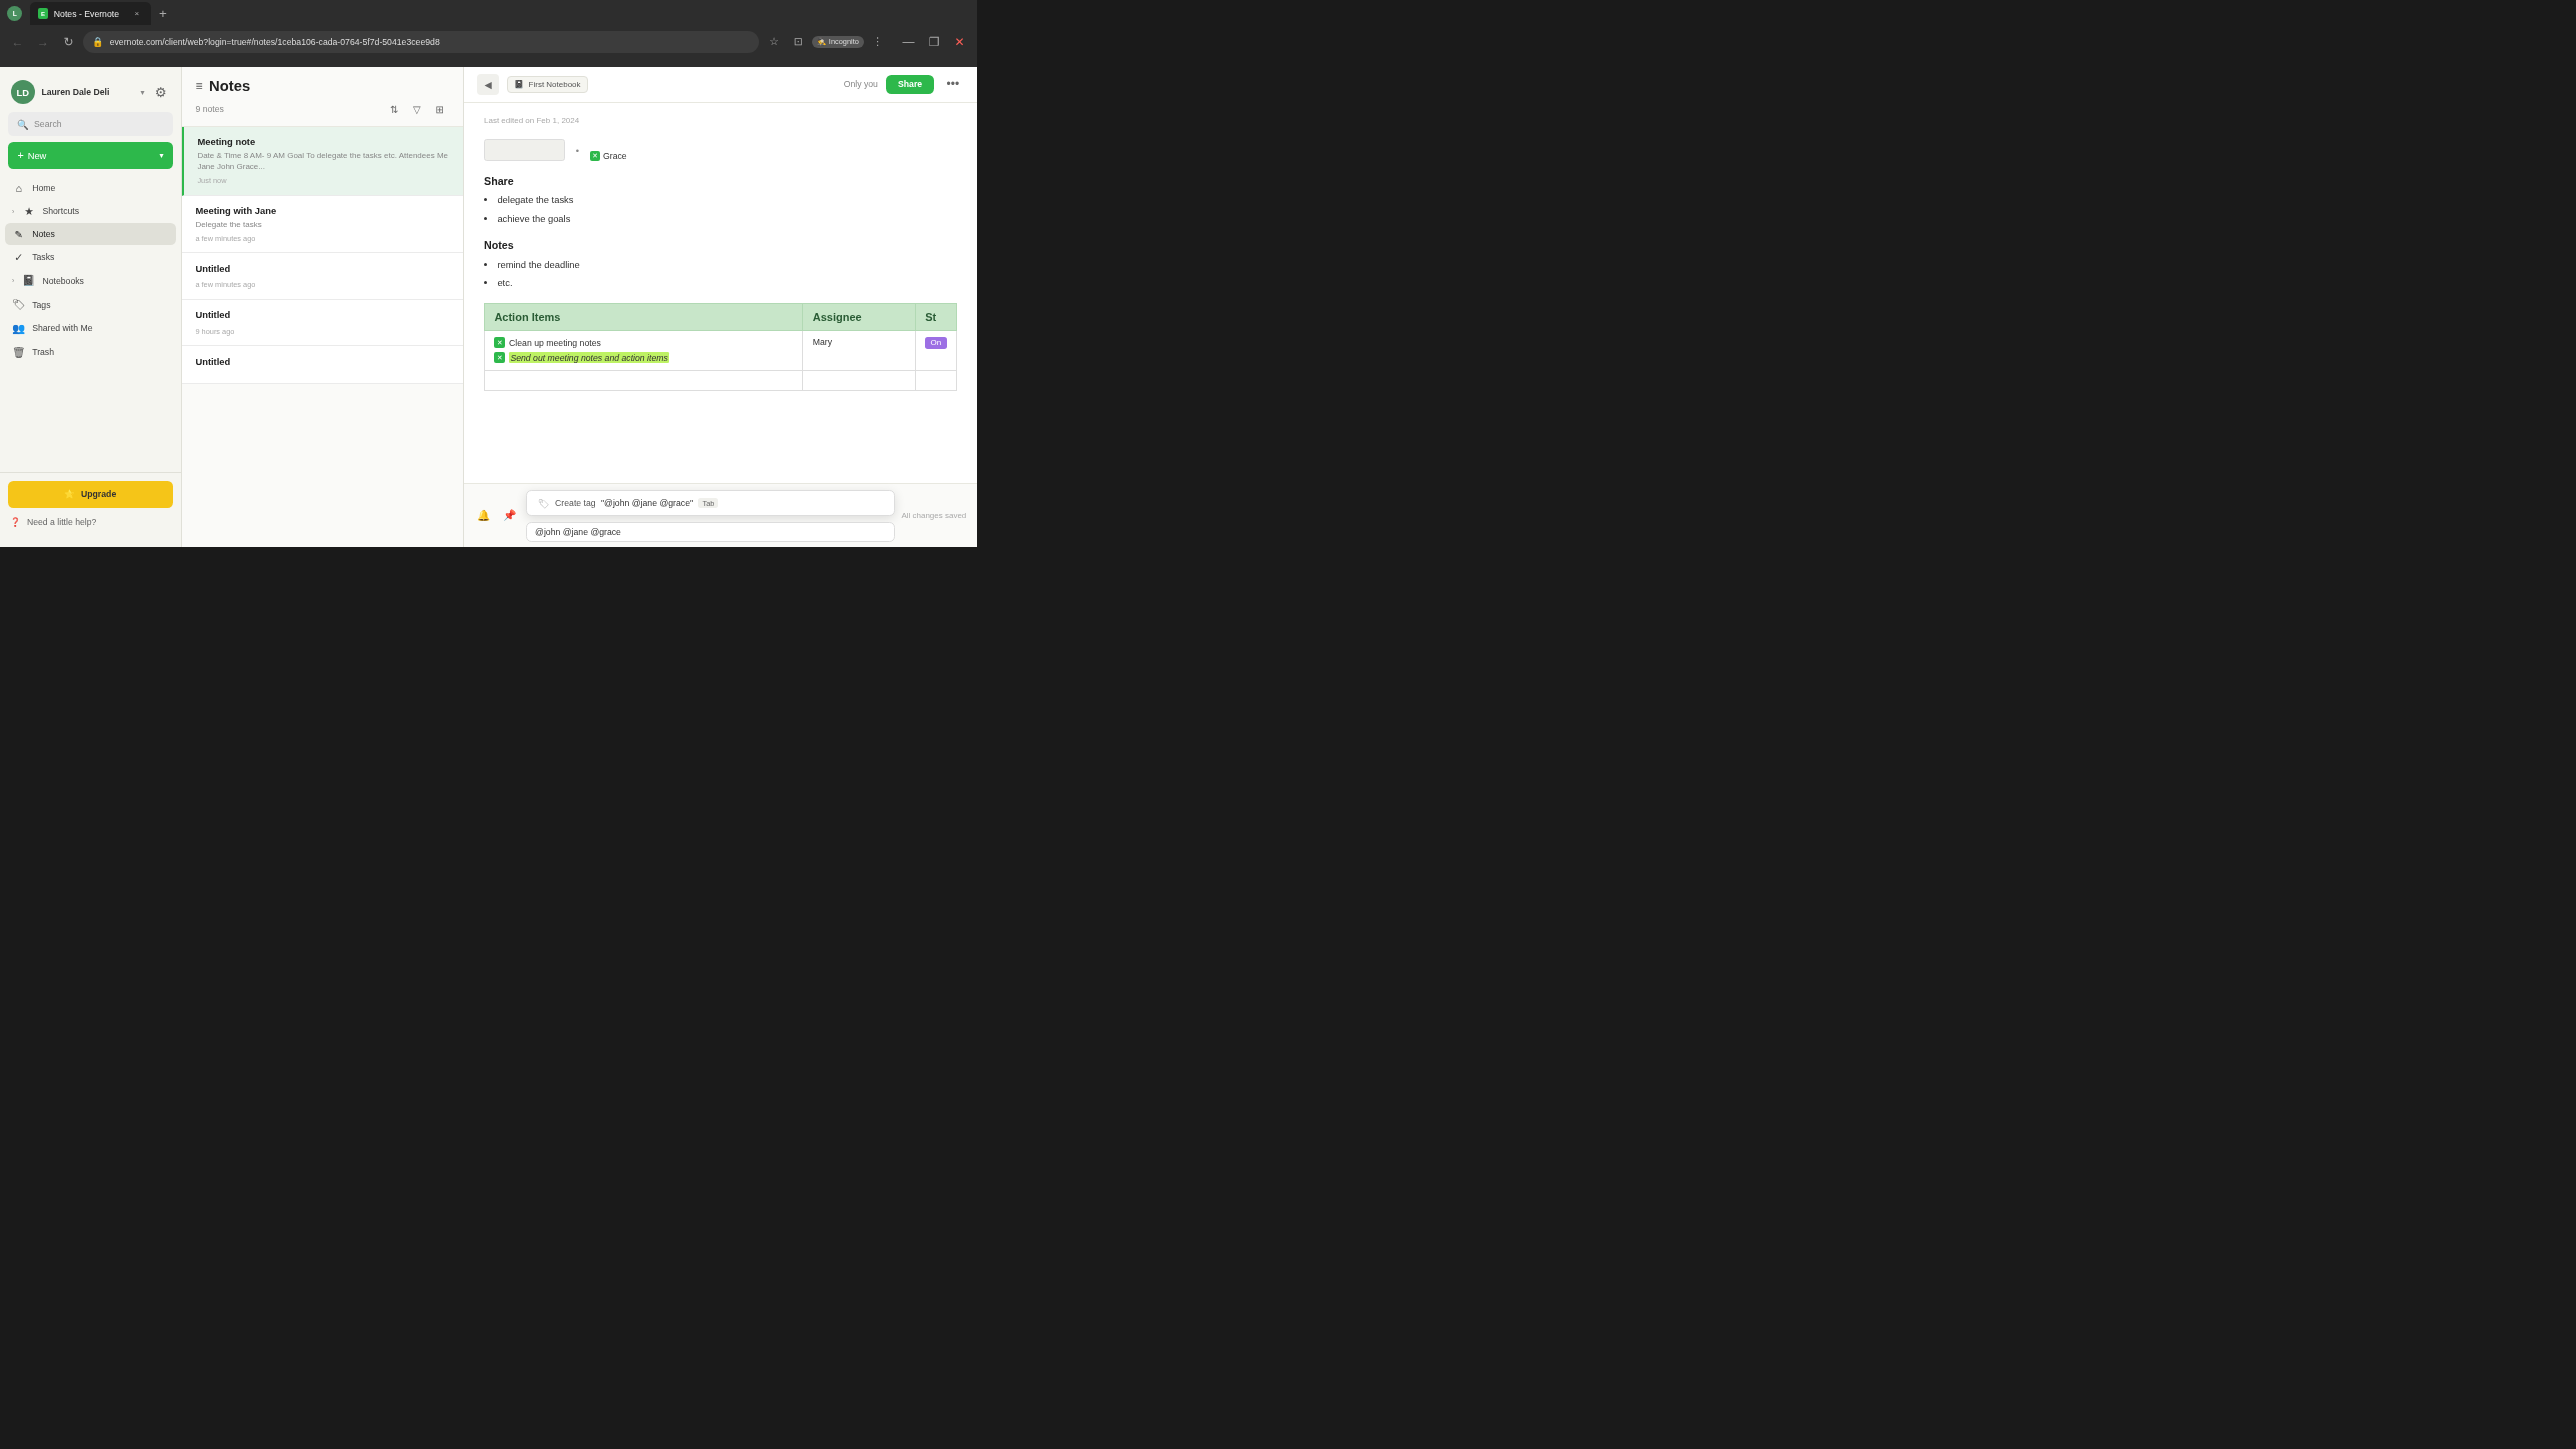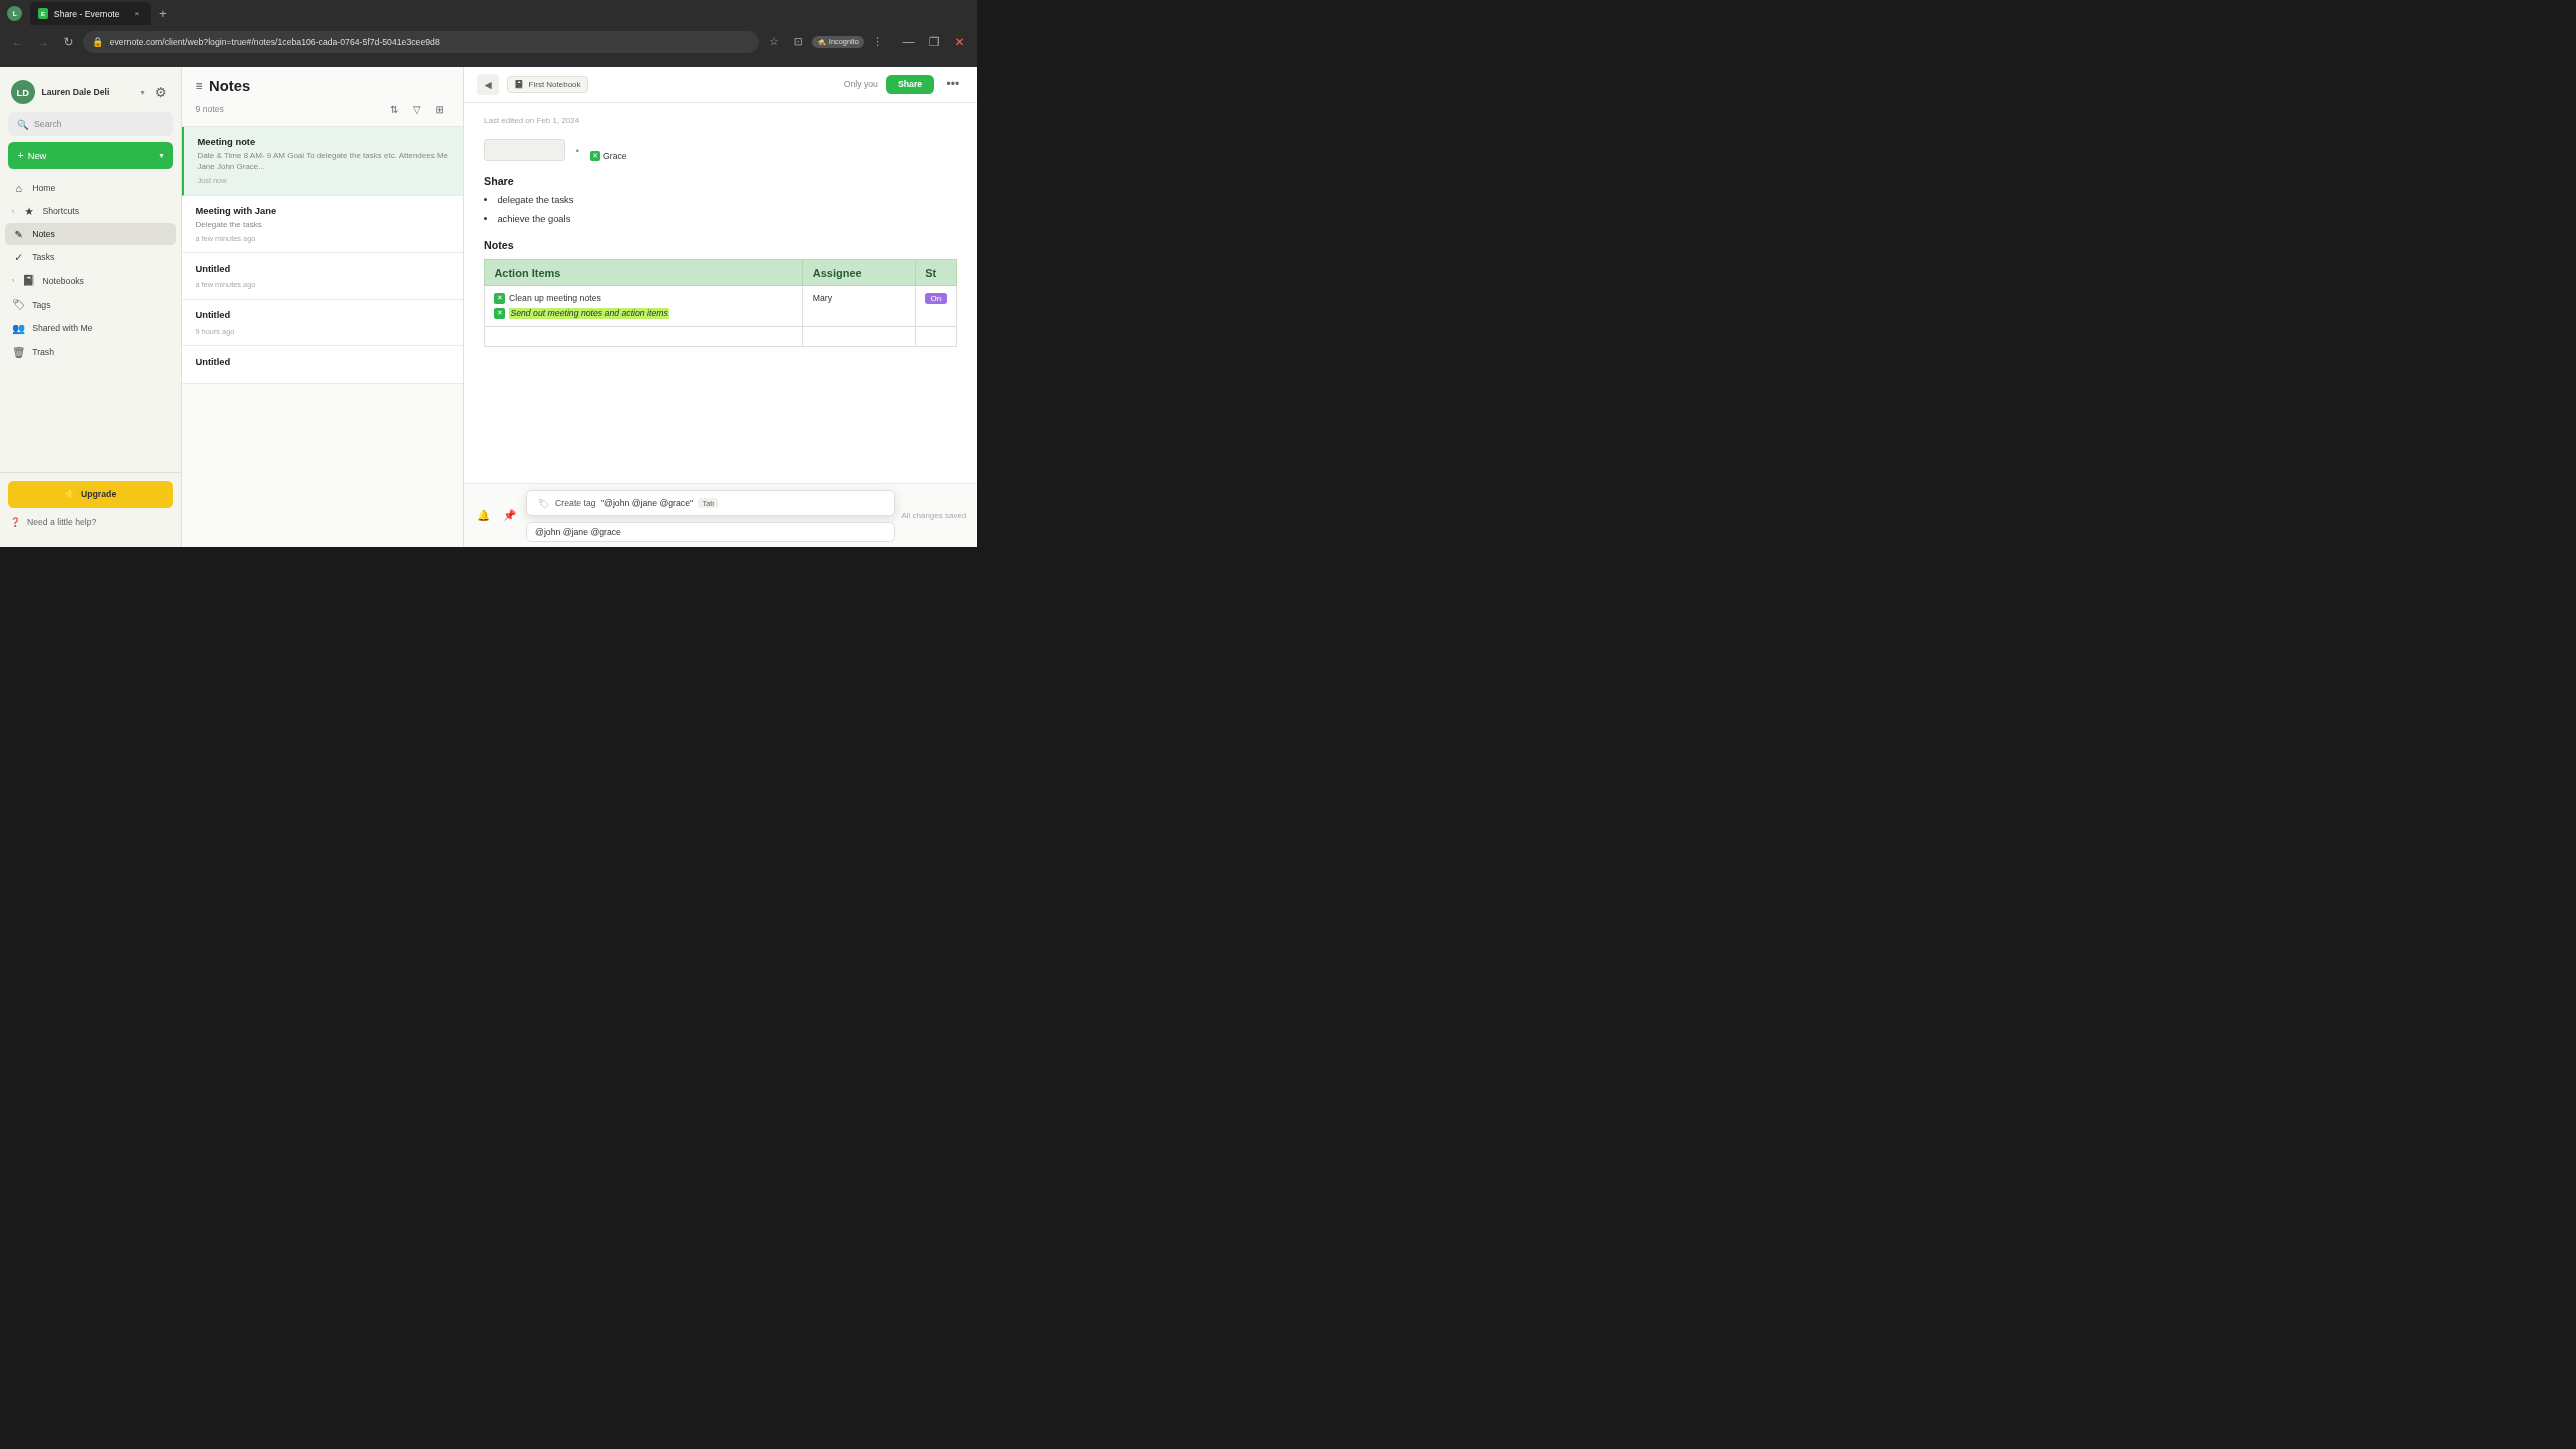--- a/index.html
+++ b/index.html
@@ -598,21 +598,21 @@
 <body>
 
 <div class="browser-chrome">
 
   <div class="tab-bar">
     <button class="browser-nav-btn" style="margin-right:2.7px;">
       <span style="width:14.8px;height:14.8px;background:#4a9060;border-radius:50%;display:flex;align-items:center;justify-content:center;color:#fff;font-size:6.7px;font-weight:bold;">L</span>
     </button>
     <div class="tab-item active">
       <span class="evernote-favicon">E</span>
-      <span>Share - Evernote</span>
+      <span>Notes - Evernote</span>
       <span class="tab-close">×</span>
     </div>
     <button class="tab-new-btn">+</button>
   </div>
 
   <div class="address-bar-row">
     <button class="nav-btn disabled">←</button>
     <button class="nav-btn disabled">→</button>
     <button class="nav-btn">↻</button>
     <div class="address-bar">
@@ -778,20 +778,24 @@
           </span>
         </div>
 
         <div class="section-heading">Share</div>
         <ul class="bullet-list">
           <li>delegate the tasks</li>
           <li>achieve the goals</li>
         </ul>
 
         <div class="section-heading">Notes</div>
+        <ul class="bullet-list">
+          <li>remind the deadline</li>
+          <li>etc.</li>
+        </ul>
 
         <table class="action-table">
           <thead>
             <tr>
               <th>Action Items</th>
               <th>Assignee</th>
               <th style="width:40px;">St</th>
             </tr>
           </thead>
           <tbody>

